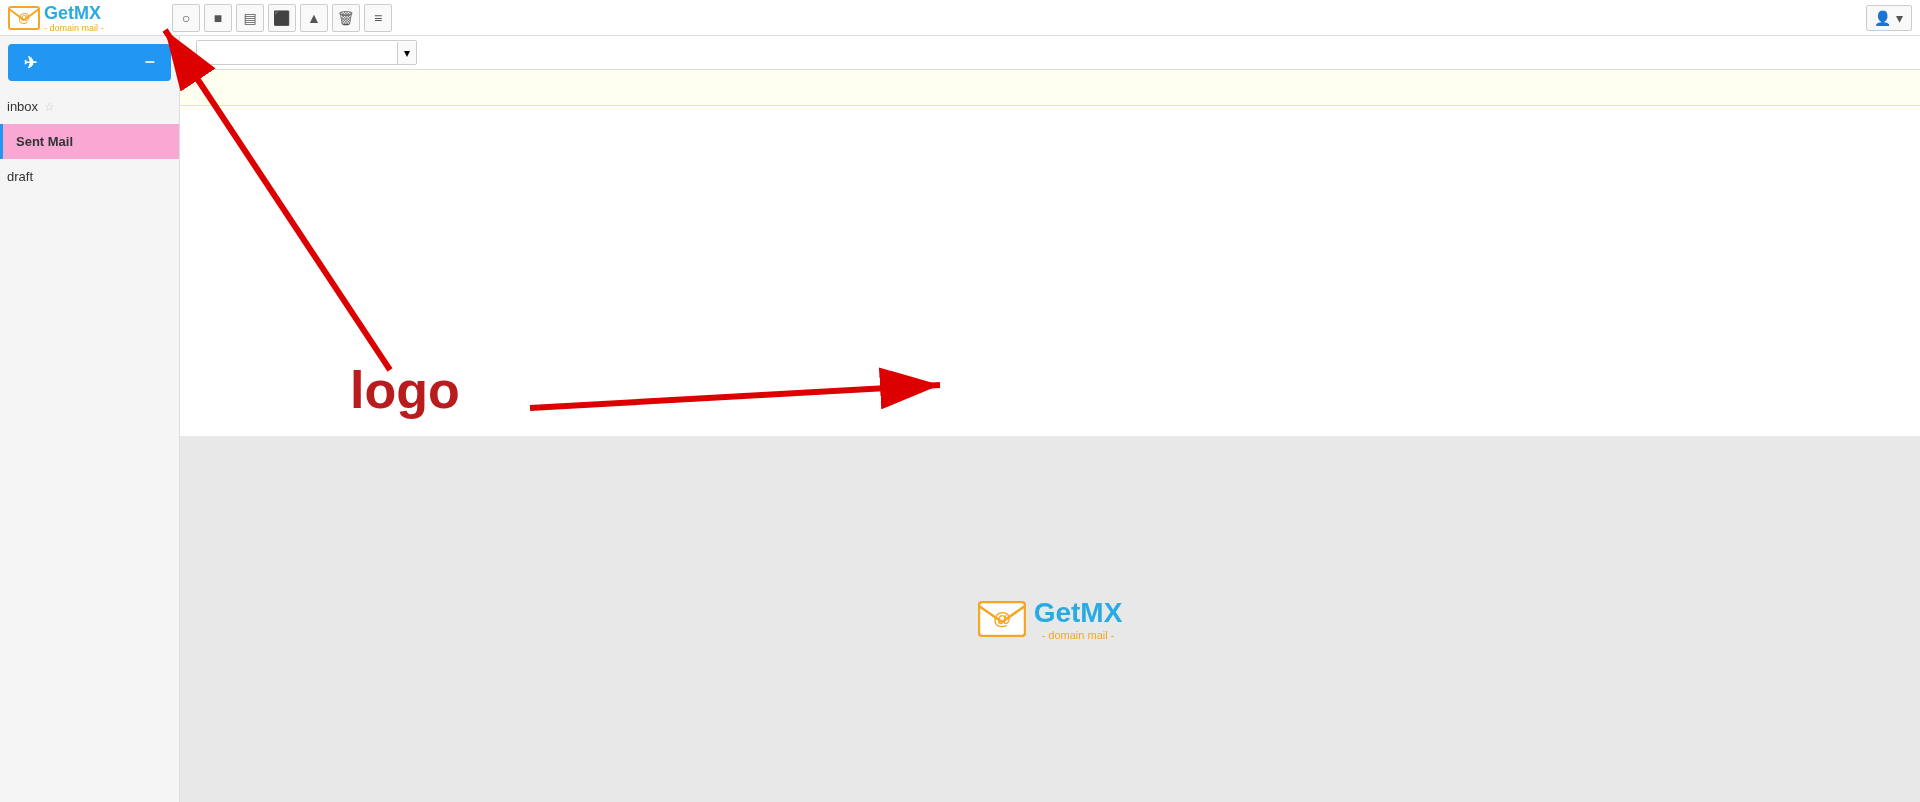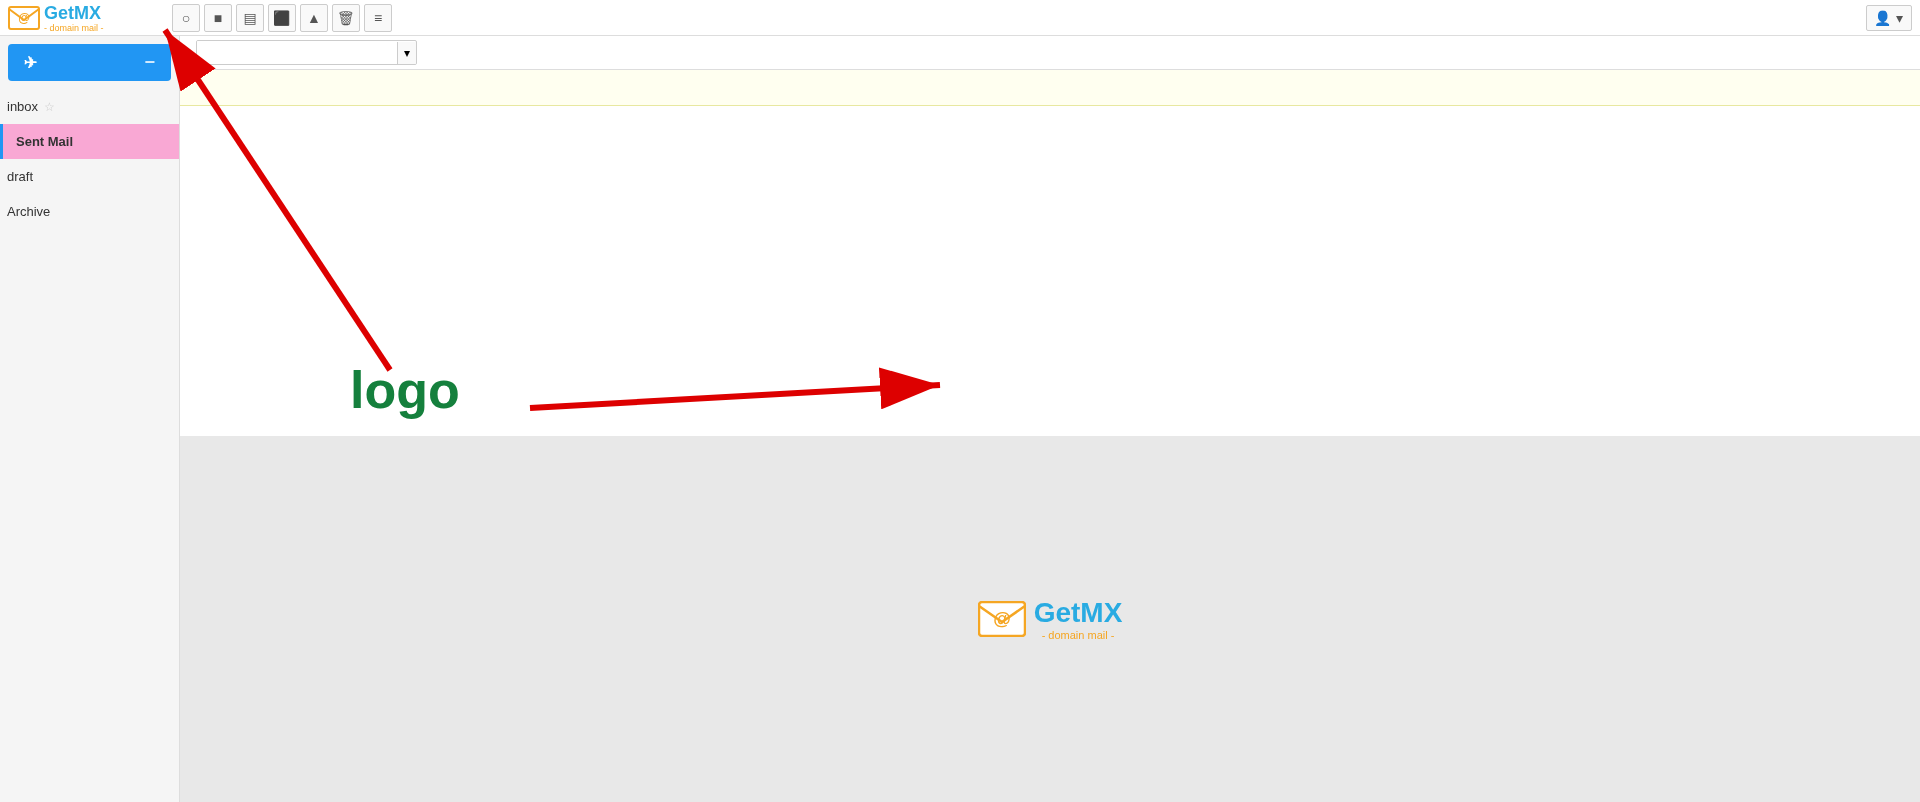--- a/index.html
+++ b/index.html
@@ -210,21 +210,21 @@
       pointer-events: none;
       z-index: 999;
     }
 
     .annotation-logo-text {
       position: absolute;
       top: 360px;
       left: 350px;
       font-size: 52px;
       font-weight: bold;
-      color: #15803d;
+      color: #b91c1c;
       font-family: Arial, sans-serif;
     }
   </style>
 </head>
 <body>
 
 <div id="header">
   <div id="logo-area">
     <svg class="logo-icon" viewBox="0 0 32 24" xmlns="http://www.w3.org/2000/svg">
       <rect x="1" y="1" width="30" height="22" rx="2" fill="white" stroke="#f5a623" stroke-width="2"></rect>
@@ -263,23 +263,20 @@
 
     <div class="sidebar-item">
       <span>inbox</span>
       <span class="star-icon">☆</span>
     </div>
     <div class="sidebar-item active">
       <span>Sent Mail</span>
     </div>
     <div class="sidebar-item">
       <span>draft</span>
-    </div>
-    <div class="sidebar-item">
-      <span>Archive</span>
     </div>
   </div>
 
   <div id="main">
 
     <div id="main-toolbar">
       <div class="search-box">
         <input class="search-input" type="text" placeholder="" style="">
         <button class="search-dropdown">▾</button>
       </div>

